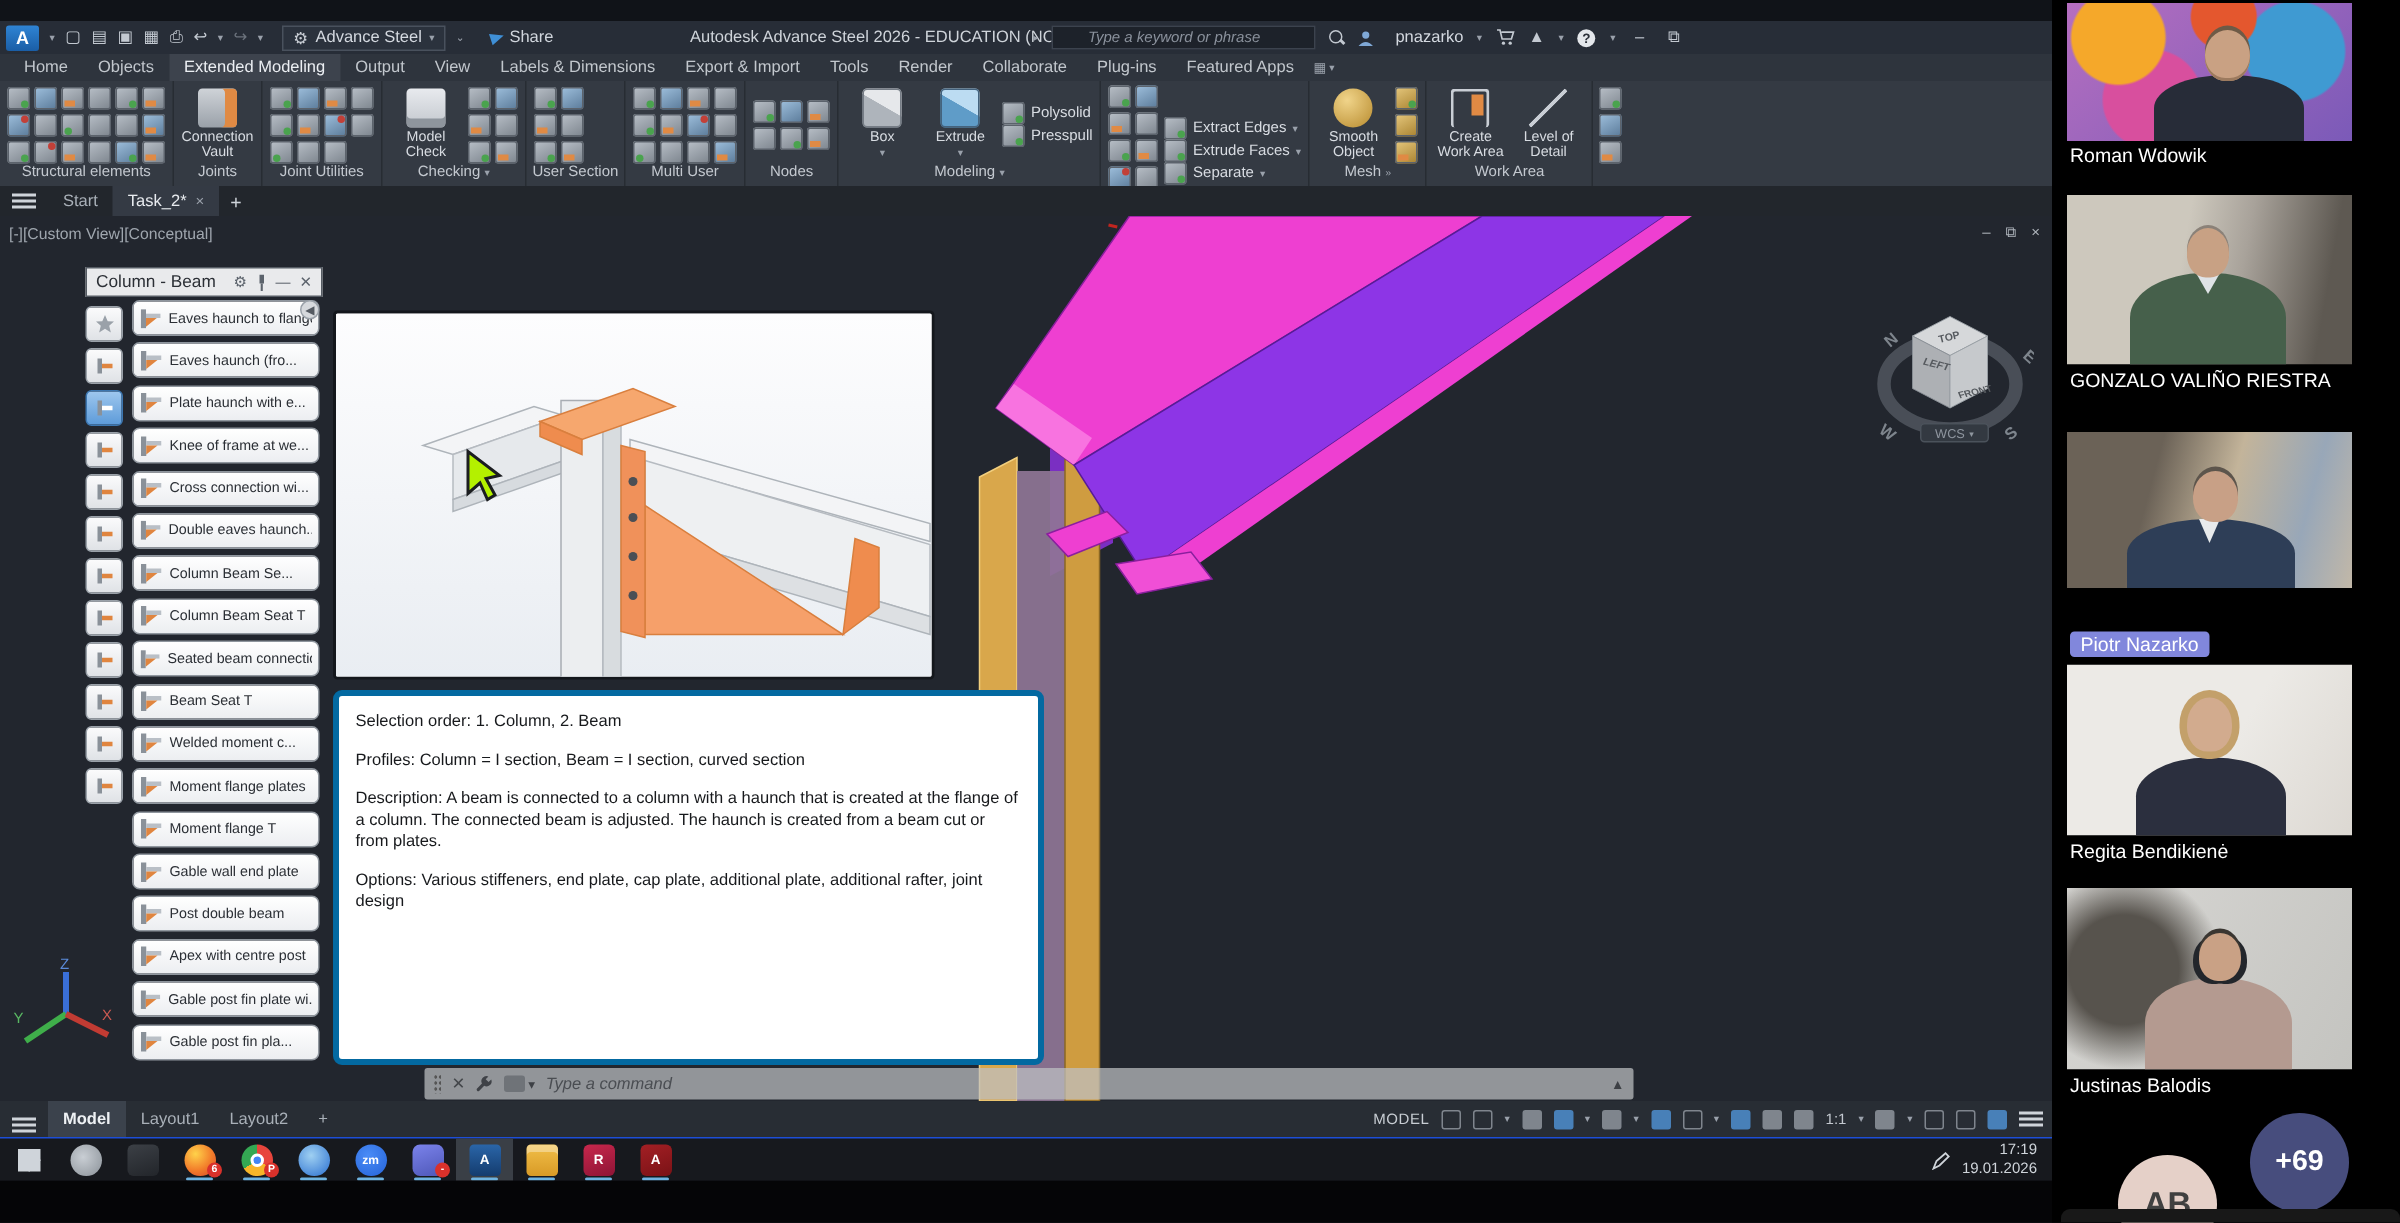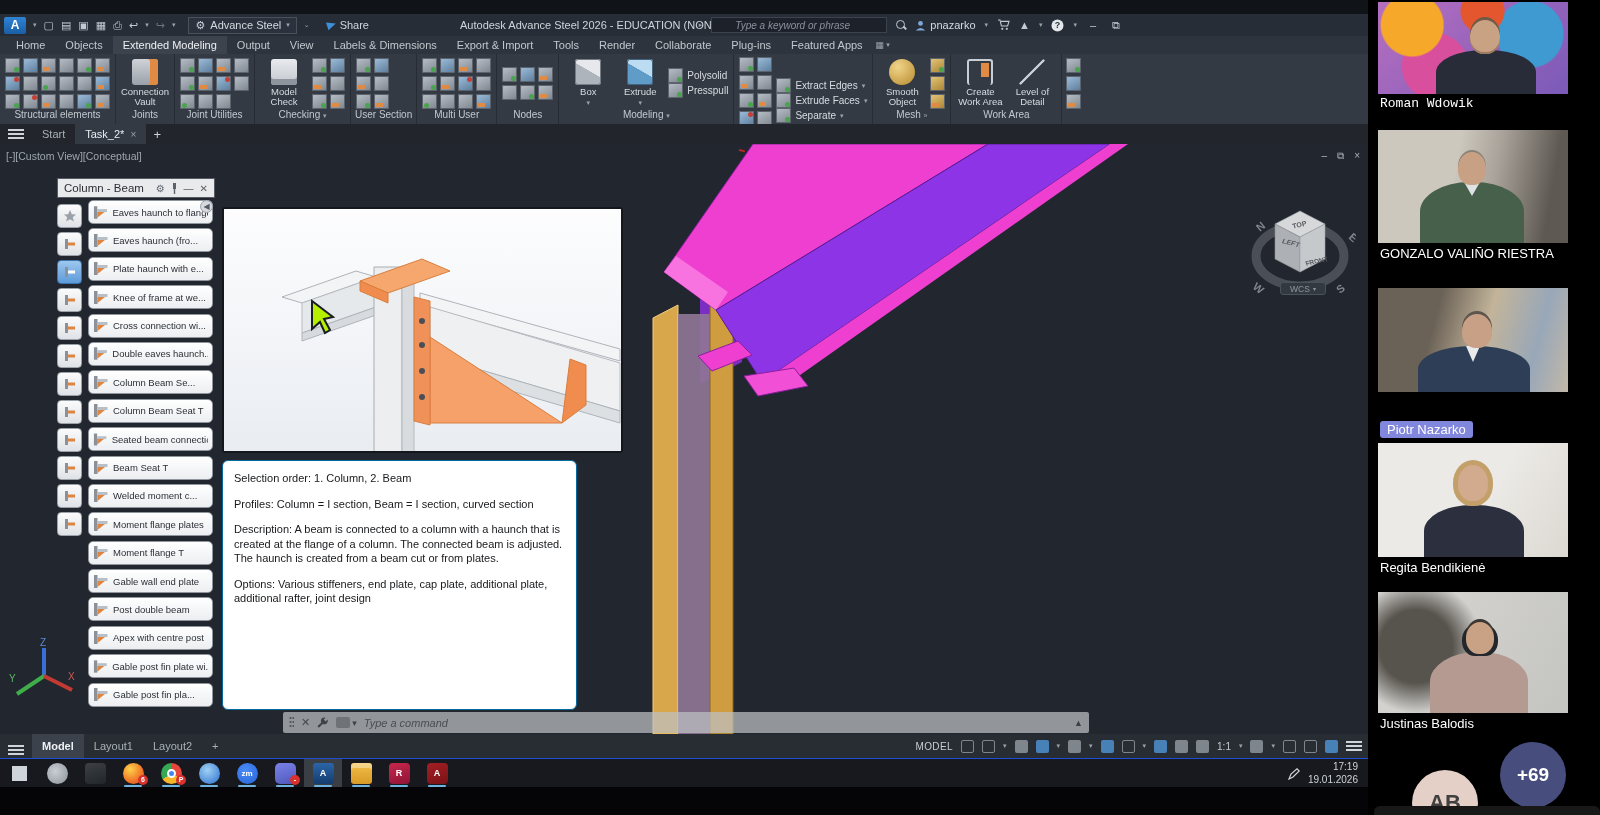--- a/index.html
+++ b/index.html
@@ -22,21 +22,21 @@
   .wscombo .gear { font-size:11px; color:#c8cdd4; }
   .share { display:flex; align-items:center; gap:4px; color:#d0d5dc; font-size:11px; margin-left:10px; }
   .plane { width:0; height:0; border-left:9px solid #3f8fd6; border-top:4px solid transparent; border-bottom:4px solid transparent; transform:rotate(-18deg); }
   .wintitle { position:absolute; left:460px; top:0; height:22px; display:flex; align-items:center; gap:18px; color:#cfd4da; font-size:11px; white-space:nowrap; }
   .titlebar-right { position:absolute; right:245px; top:0; height:22px; display:flex; align-items:center; gap:9px; }
   .searchbox { width:176px; height:16px; background:#1d222a; border:1px solid #3c434e; color:#c6ccd4; font-size:10px; padding:0 23px; }
   .searchbox::placeholder { color:#8a919c; font-style:italic; }
   .mag { position:relative; width:10px; height:10px; }
   .mag::before { content:""; position:absolute; left:0; top:0; width:7px; height:7px; border:1.5px solid #c2c8d0; border-radius:50%; }
   .mag::after { content:""; position:absolute; left:7px; top:7px; width:4px; height:1.5px; background:#c2c8d0; transform:rotate(45deg); }
-  .usr { display:flex; align-items:center; gap:4px; color:#d4d9e0; font-size:11px; }
+  .usr { display:flex; align-items:center; gap:14px; color:#d4d9e0; font-size:11px; }
   .winbtn { color:#c3c9d1; font-size:11px; width:14px; text-align:center; }
 
   
   .menubar { position:absolute; left:0; top:36px; width:100%; height:18px; background:#2e343d; display:flex; align-items:stretch; padding-left:6px; }
   .menu-tab { padding:0 10px; font-size:11px; color:#c2c7cd; display:flex; align-items:center; white-space:nowrap; }
   .menu-tab.active { background:#3d434d; color:#eceff3; }
   .menu-extra { width:20px; display:flex; align-items:center; justify-content:center; color:#9aa1ab; font-size:9px; gap:2px; }
 
   
   .ribbon { position:absolute; left:0; top:54px; width:100%; height:70px; background:#343a43; display:flex; }
@@ -97,21 +97,21 @@
   .cat { width:25px; height:24px; background:linear-gradient(180deg,#fbfbfc,#dfe2e6); border:1px solid #9aa1a9; border-radius:4px; display:flex; align-items:center; justify-content:center; }
   .cat.active { background:linear-gradient(180deg,#9ec7ee,#5d9bd9); border-color:#3c76b0; }
   .cat svg { display:block; }
   .plist { position:absolute; left:31px; top:2px; width:127px; height:514px; overflow:hidden; }
   .pitem { width:125px; height:24px; margin-bottom:4.4px; background:linear-gradient(180deg,#ffffff,#eceef1); border:1px solid #8f969e; border-radius:5px; display:flex; align-items:center; gap:4px; padding:0 4px; }
   .pitem .plabel { font-size:9.5px; color:#2b2f35; white-space:nowrap; overflow:hidden; }
   .pscroll { position:absolute; right:2px; top:2px; width:13px; height:13px; border-radius:50%; background:#d6d9dd; border:1px solid #9aa1a9; color:#555b63; font-size:8px; display:flex; align-items:center; justify-content:center; }
 
   
   .preview { position:absolute; left:222px; top:63px; width:401px; height:246px; background:#fff; border:2px solid #14171c; border-radius:3px; overflow:hidden; }
-  .infopanel { position:absolute; left:222px; top:316px; width:355px; height:250px; background:#fff; border:1px solid #0369a1; border-radius:6px; padding:10px 11px; overflow:hidden; }
+  .infopanel { position:absolute; left:222px; top:316px; width:474px; height:250px; background:#fff; border:4px solid #0369a1; border-radius:6px; padding:10px 11px; overflow:hidden; }
   .infopanel p { font-size:11px; color:#17191c; line-height:1.32; margin-bottom:11px; }
 
   
   .cmdbar { position:absolute; left:283px; top:568px; width:806px; height:21px; background:rgba(190,192,195,0.72); border-radius:2px; display:flex; align-items:center; gap:7px; padding:0 6px; }
   .cmd-dots { width:5px; height:13px; background:radial-gradient(circle,#555 1px,transparent 1.2px); background-size:3px 4px; }
   .cmd-x { color:#44474b; font-size:11px; }
   .cmd-boxarrow { display:flex; align-items:center; gap:2px; color:#3d4045; font-size:9px; }
   .cmd-box { width:14px; height:11px; background:#6f7райт378; background:#6f7378; border-radius:2px; }
   .cmd-input { flex:1; border:none; background:transparent; font-size:11px; font-style:italic; color:#3c3f44; outline:none; }
   .cmd-input::placeholder { color:#4a4d52; font-style:italic; }
@@ -953,21 +953,21 @@
 <div class="meeting" id="meeting">
   <div class="avatar ab">AB</div>
   <div class="avatar more">+69</div>
   <div class="meet-bottombar"></div>
 <div class="tile" style="top: 2px; height: 92px;">
       <div class="vid vid-0">
         <div class="torso"></div>
         <div class="head"></div>
       </div>
     </div>
-    <span class="pname" style="top: 96px; font-family: Liberation Mono, monospace;">Roman Wdowik</span>
+    <span class="pname" style="top: 96px;">Roman Wdowik</span>
     <div class="tile" style="top: 130px; height: 113px;">
       <div class="vid vid-1">
         <div class="torso"></div>
         <div class="head"></div>
       </div>
     </div>
     <span class="pname" style="top: 246px;">GONZALO VALIÑO RIESTRA</span>
     <div class="tile" style="top: 288px; height: 104px;">
       <div class="vid vid-2">
         <div class="torso"></div>

